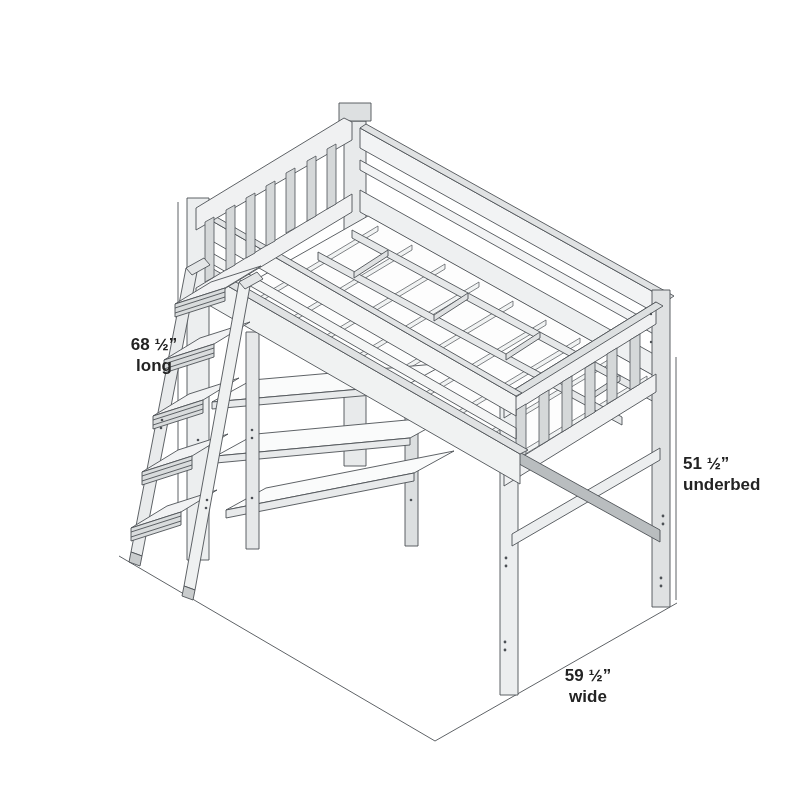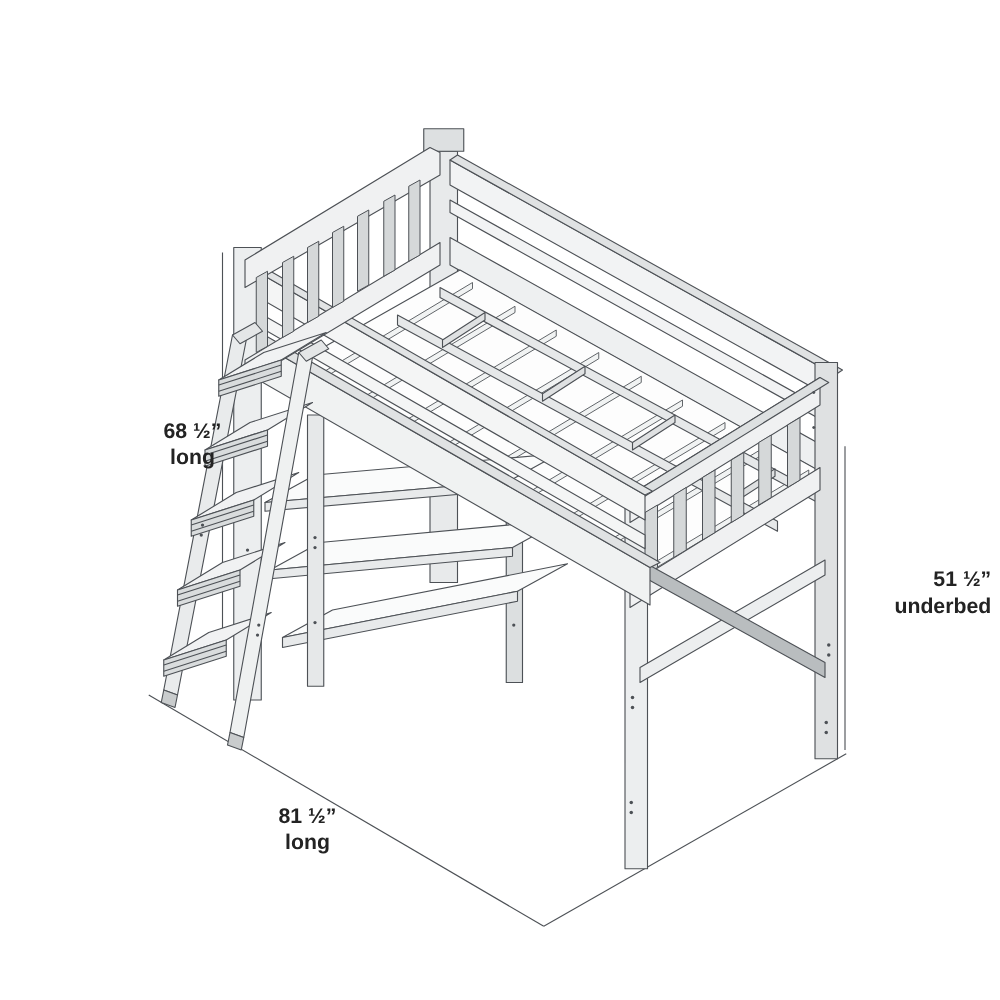--- a/index.html
+++ b/index.html
@@ -184,24 +184,24 @@
     </g>
 
   </g>
 </svg>
 
 <div class="dim-label ta-c" style="left:108px;top:334px;width:92px;">
   <span class="val">68 ½”</span>
   <span class="word">long</span>
 </div>
 
-<div class="dim-label ta-l" style="left:683px;top:453px;width:110px;text-align:right;">
+<div class="dim-label ta-l" style="left:683px;top:453px;width:110px;">
   <span class="val">51 ½”</span>
   <span class="word">underbed</span>
 </div>
 
-<div class="dim-label ta-c" style="left:198px;top:642px;width:96px;">
-  <span class="val">81 ½”</span>
-  <span class="word">long</span>
-</div>
-
+
+<div class="dim-label ta-c" style="left:540px;top:665px;width:96px;">
+  <span class="val">59 ½”</span>
+  <span class="word">wide</span>
+</div>
 
 </div>
 
 </body></html>

